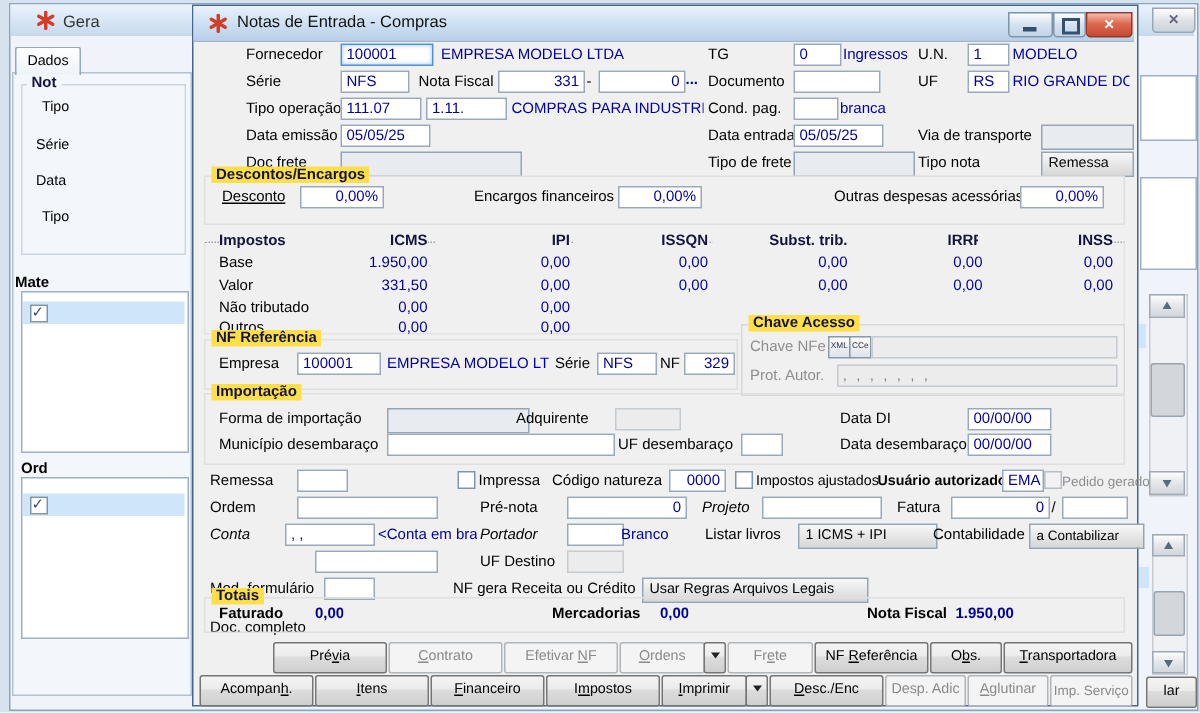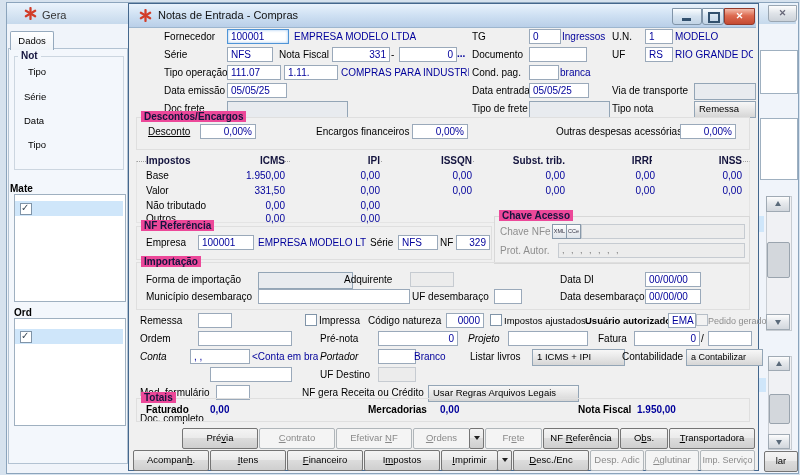--- a/index.html
+++ b/index.html
@@ -26,21 +26,21 @@
   .fld.r{text-align:right;}
   .fld.focus{border-color:#4f94d6;box-shadow:inset 0 0 3px rgba(62,142,222,.55);}
   .fld.dis{background:#ececec;border-color:#c6cbd1;color:#777;}
   .cmb{position:absolute;height:15px;border:1px solid #93a5b6;background:linear-gradient(#f7f7f7,#e9e9e9 45%,#d6d6d6);font-size:9.5px;line-height:14px;padding:0 13px 0 4px;color:#000;white-space:nowrap;overflow:hidden;}
   .cmb.dis{background:#e8ebef;}
   .cb{position:absolute;width:10px;height:10px;background:#fff;border:1px solid #8094a8;}
   .cb.dis{border-color:#b6bec7;background:#f2f2f2;}
   .cb.checked::after{content:"✓";position:absolute;left:0px;top:-2px;font-size:10px;color:#3c4a58;}
   
   .grp{position:absolute;border:1px solid #dfdfdf;}
-  .gtitle{position:absolute;font-size:10px;font-weight:bold;color:#14143e;background:#ec4899;padding:0 3px;white-space:nowrap;}
+  .gtitle{position:absolute;font-size:10px;font-weight:bold;color:#14143e;background:#fde047;padding:0 3px;white-space:nowrap;}
   
   .hcell{position:absolute;width:90px;font-size:10px;font-weight:bold;color:#14143e;text-align:right;background:#f0f0f0;white-space:nowrap;}
   .ncell{position:absolute;width:90px;font-size:10px;color:#00009b;text-align:right;white-space:nowrap;}
   
   .btn{position:absolute;height:19px;border:1px solid #757575;border-radius:2px;background:linear-gradient(#f4f4f4,#ebebeb 45%,#dddddd 46%,#cfcfcf);font-size:9.5px;text-align:center;line-height:18px;color:#000;white-space:nowrap;overflow:hidden;}
   .btn.dis{border-color:#b0b6ba;background:#f4f4f4;color:#8a8a8a;}
   .btn.tiny{width:13px;}
   .btn .dar{display:inline-block;width:0;height:0;border-left:3px solid transparent;border-right:3px solid transparent;border-top:4px solid #222;vertical-align:middle;}
   .microbtn{position:absolute;width:13px;height:13px;border:1px solid #8899aa;background:linear-gradient(#fcfcfc,#dfe4ea);font-size:5.5px;text-align:center;line-height:12px;color:#334;overflow:hidden;}
   

